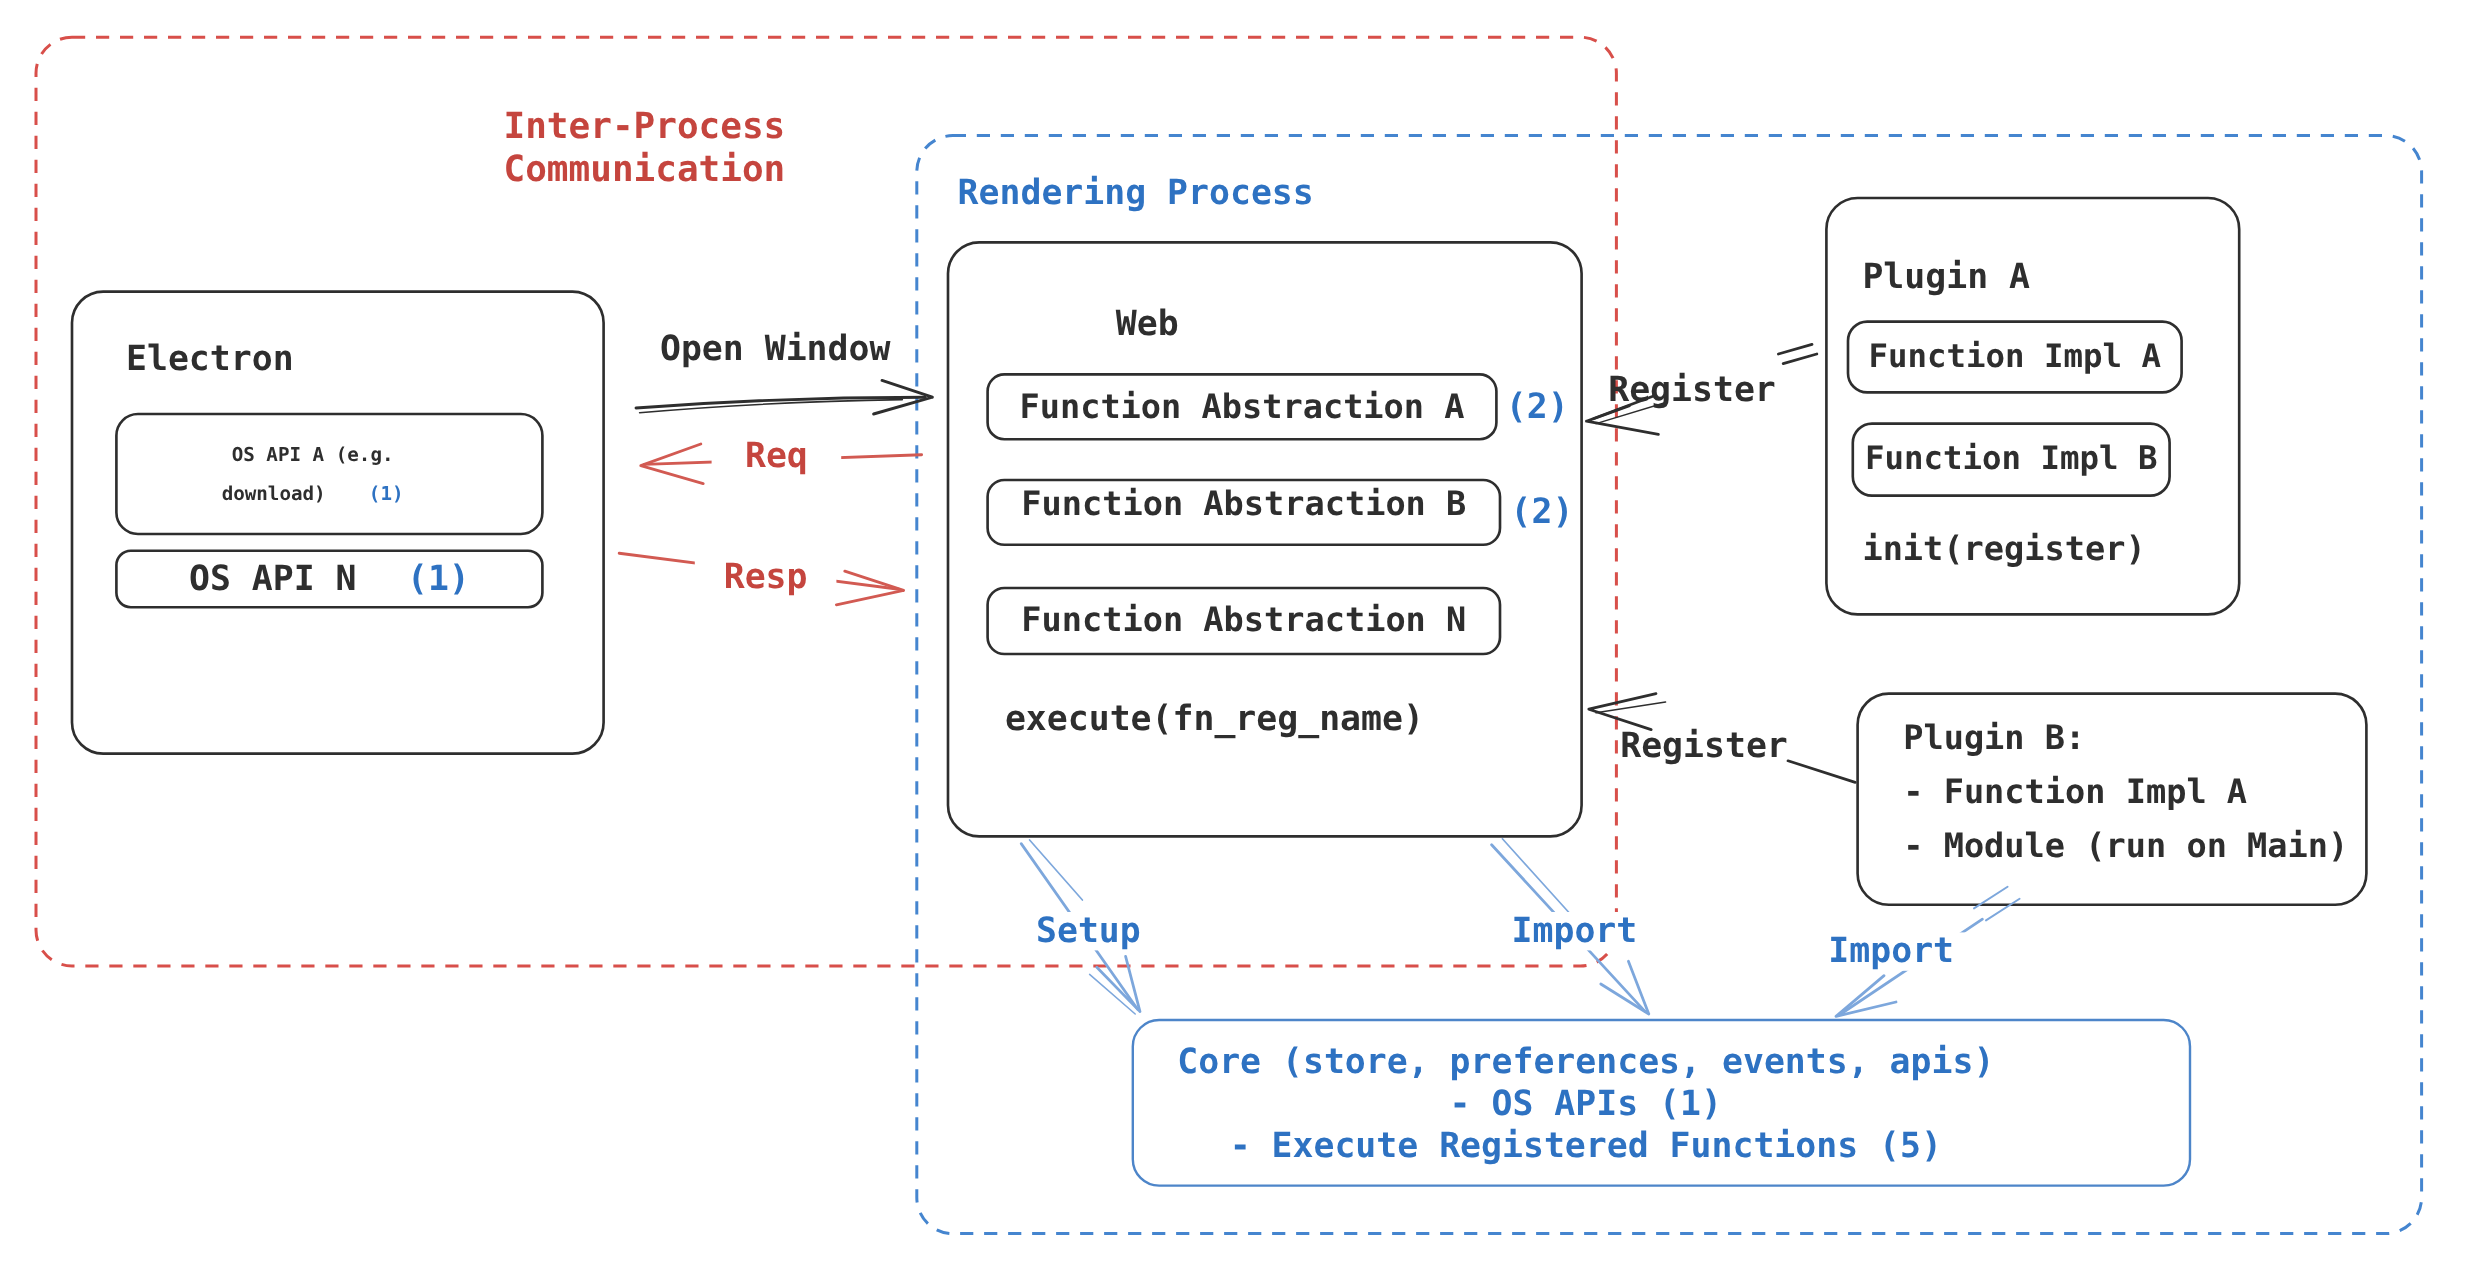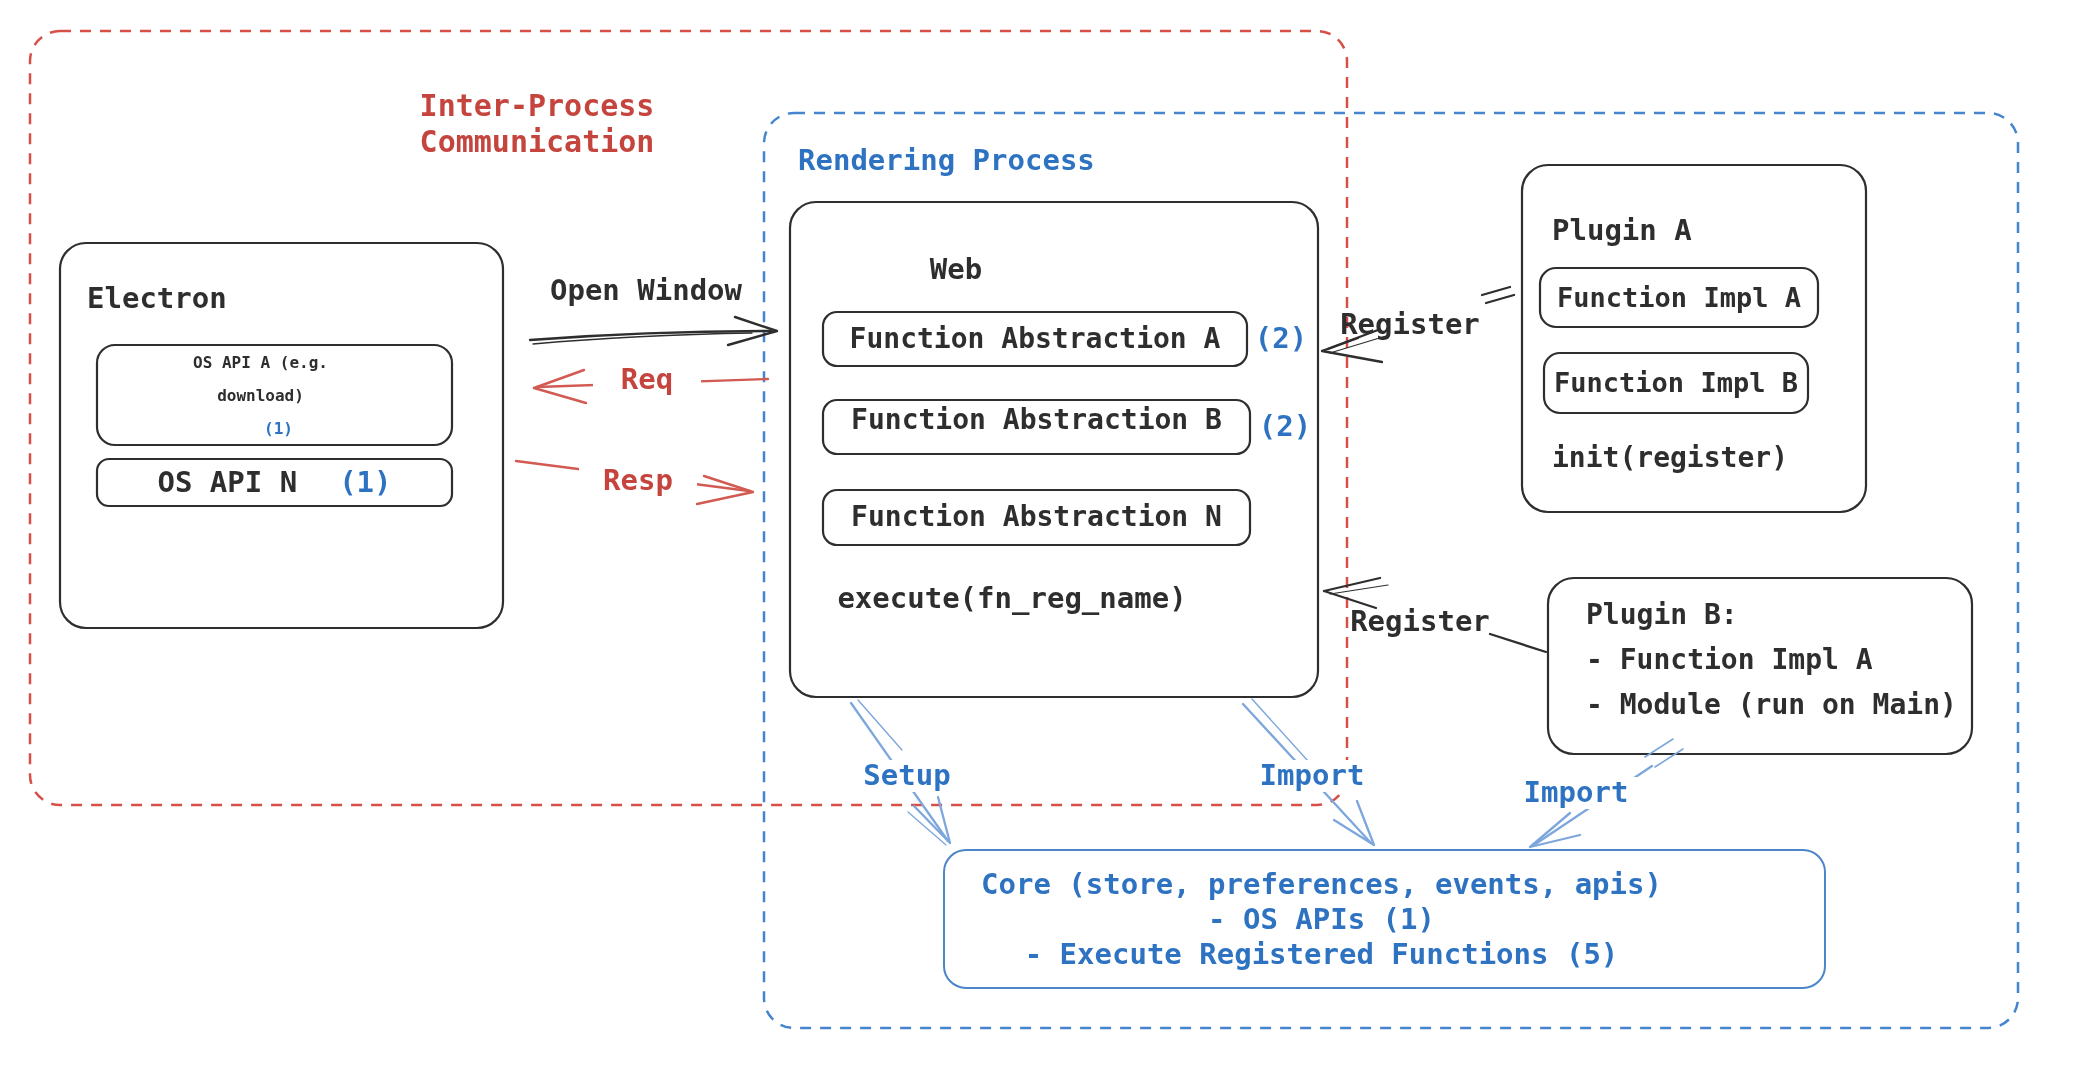--- a/index.html
+++ b/index.html
@@ -29,21 +29,21 @@
     display:flex;align-items:center;justify-content:center;
     white-space:pre;line-height:1.15;
     font-size:29px;color:var(--ink);
   }
   .lbl.left{justify-content:flex-start;}
   .lbl.red{color:var(--red-text);}
   .lbl.blue{color:var(--blue-text);}
   .lbl.bg{background:var(--paper);padding:0 4px;}
   .stack{position:absolute;display:flex;flex-direction:column;align-items:center;justify-content:center;}
   .stack.leftalign{align-items:flex-start;justify-content:flex-start;}
-  .row{display:flex;flex-direction:column;align-items:center;justify-content:center;}
+  .row{display:flex;flex-direction:row;align-items:center;justify-content:center;}
   .badge{color:var(--blue-text);}
   .core-lines{color:var(--blue-text);line-height:35px;font-size:29px;text-align:center;}
   .pluginb-lines{line-height:45px;font-size:28px;}
 </style>
 </head>
 <body>
 
 <div class="canvas">
 
   <svg class="layer" width="2074" height="1066" viewBox="0 0 2074 1066">
@@ -117,21 +117,21 @@
       </g>
     </g>
   </svg>
 
   <div class="stack red" style="left:392px;top:86px;width:290px;height:76px;line-height:36px;font-size:30px;color:var(--red-text);">
     <div>Inter-Process</div>
     <div>Communication</div>
   </div>
   <div class="lbl left blue" style="left:798px;top:145px;width:400px;height:32px;">Rendering Process</div>
 
-  <div class="lbl left" style="left:87px;top:283px;width:250px;height:32px;">Electron</div>
+  <div class="lbl left" style="left:105px;top:283px;width:250px;height:32px;">Electron</div>
   <div class="stack" style="left:83px;top:345px;width:355px;height:100px;line-height:33px;">
     <div>OS API A (e.g.</div>
     <div class="row">
       <span>download)</span>
       <span class="badge" style="margin-left:36px;">(1)</span>
     </div>
   </div>
   <div class="lbl" style="left:97px;top:459px;width:355px;height:47px;">
     <span>OS API N</span>
     <span class="badge" style="margin-left:42px;">(1)</span>

